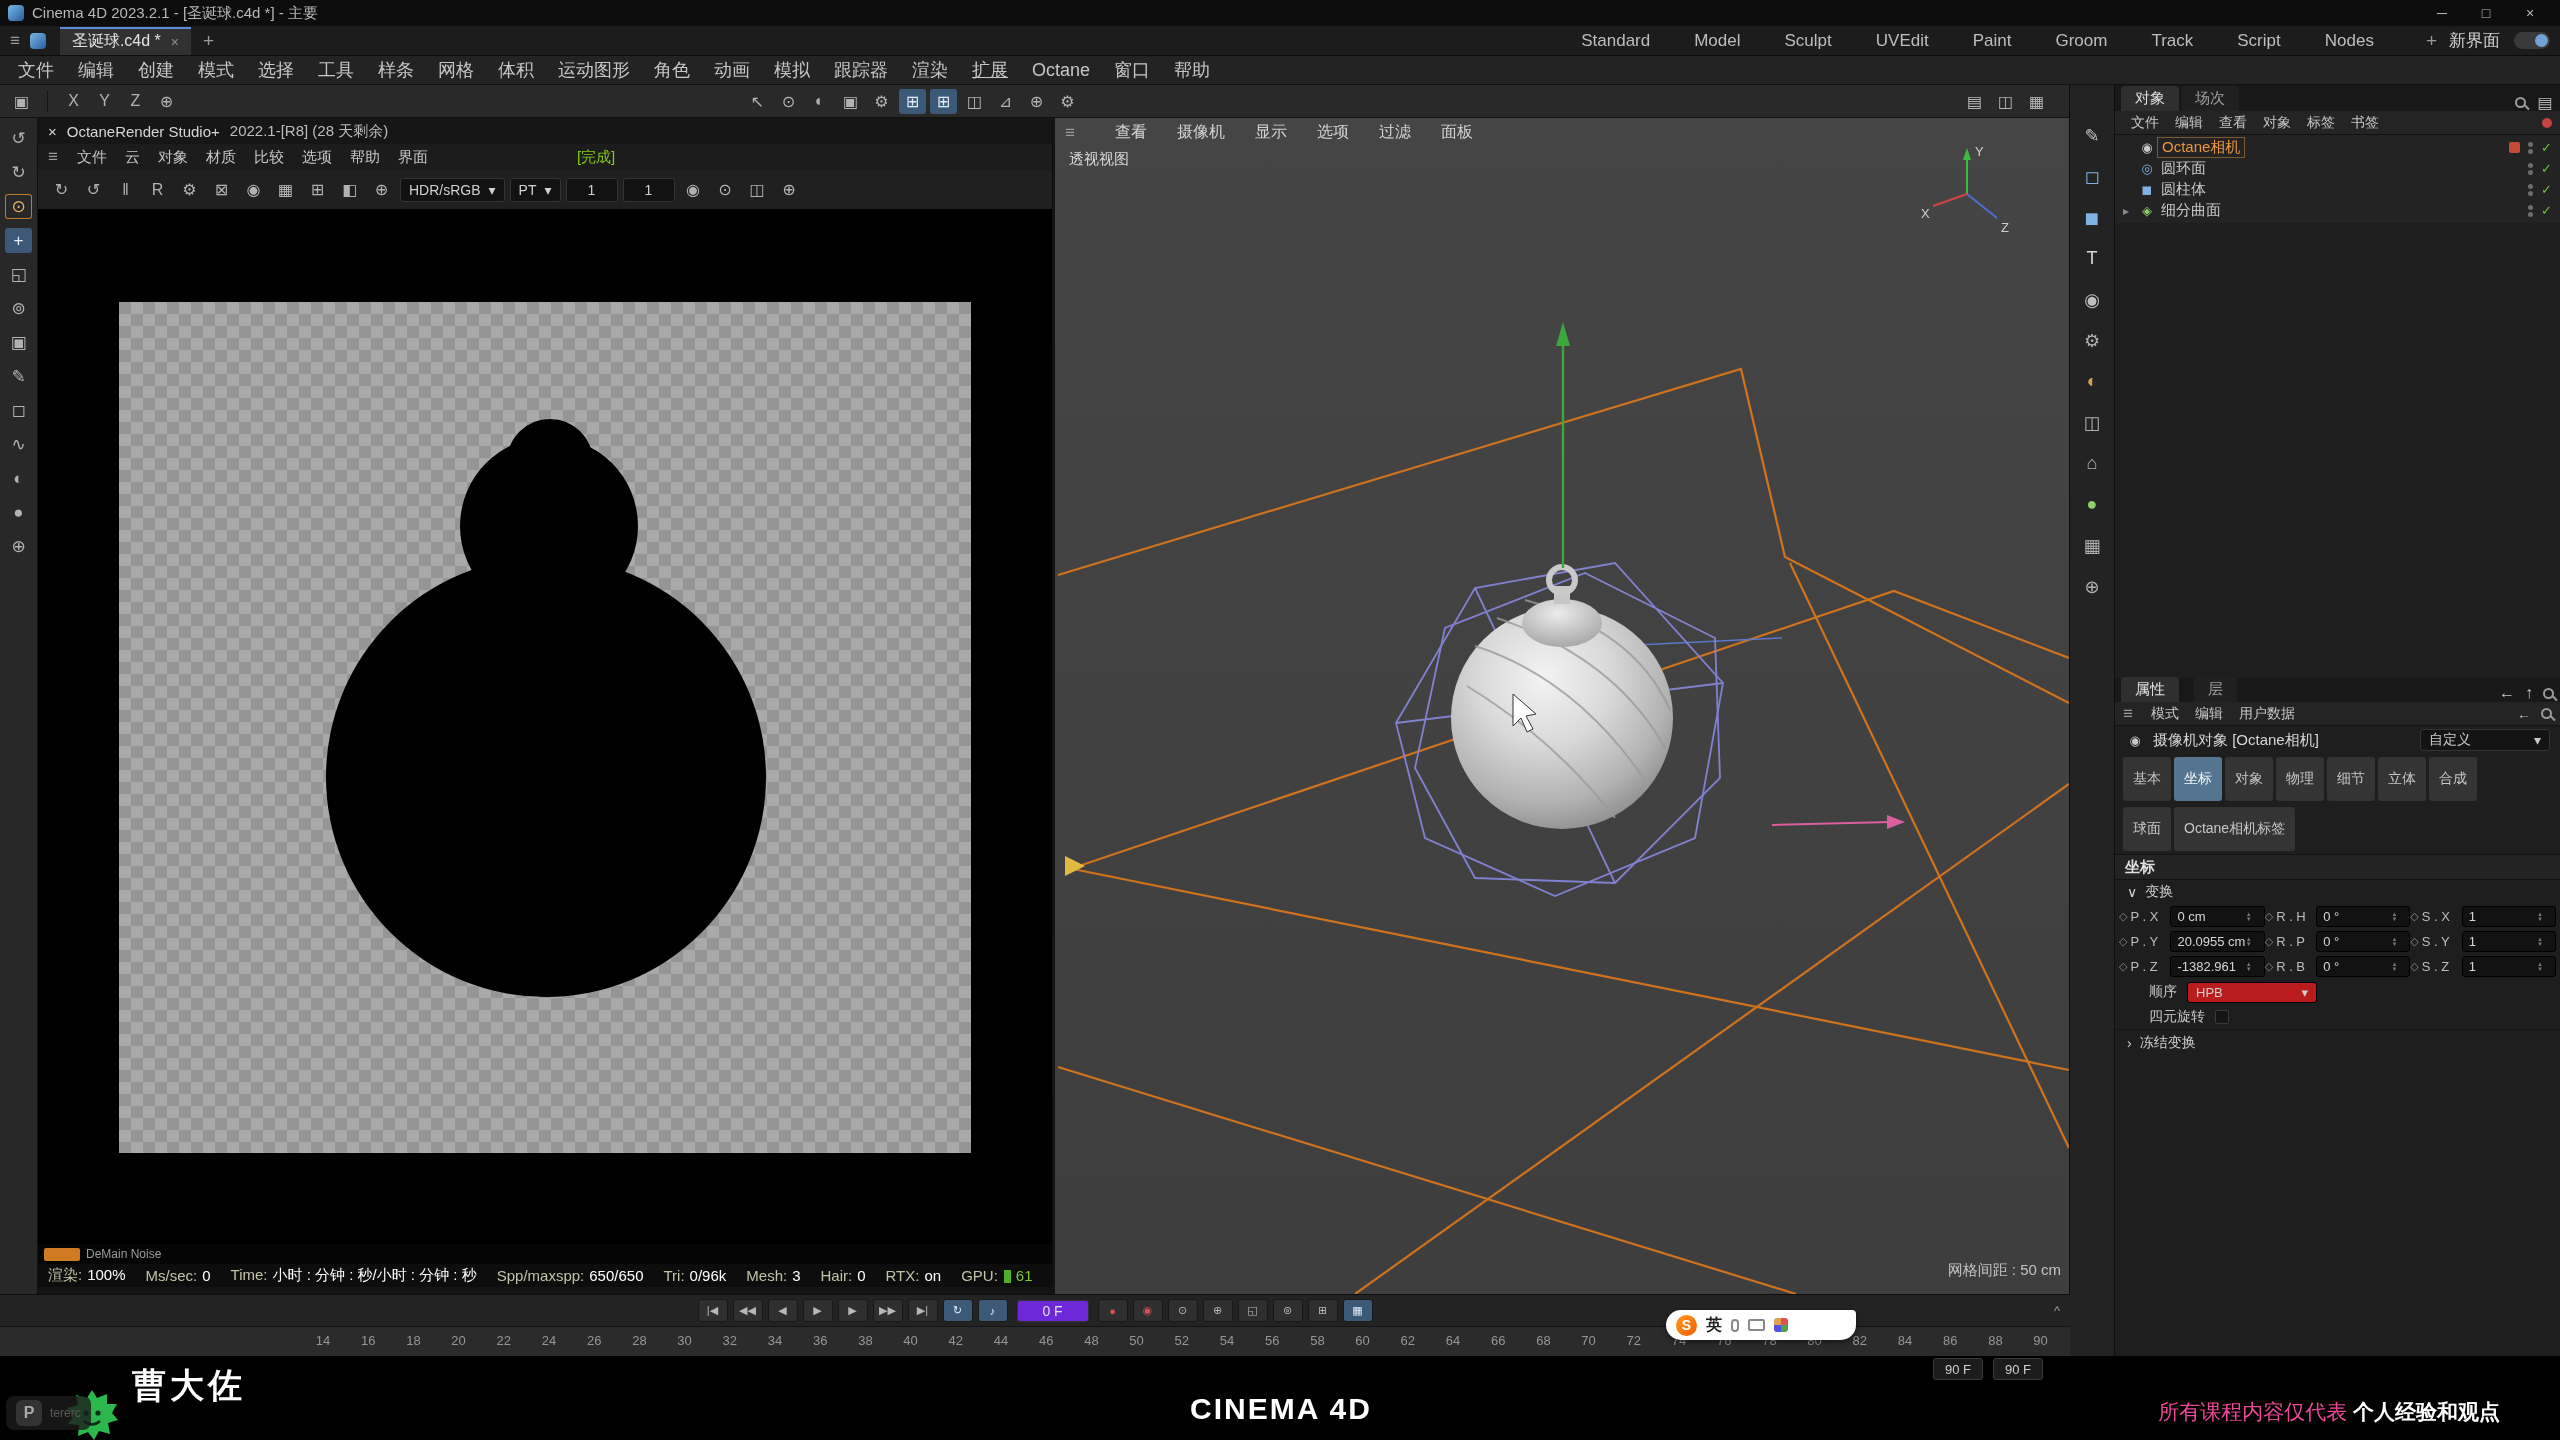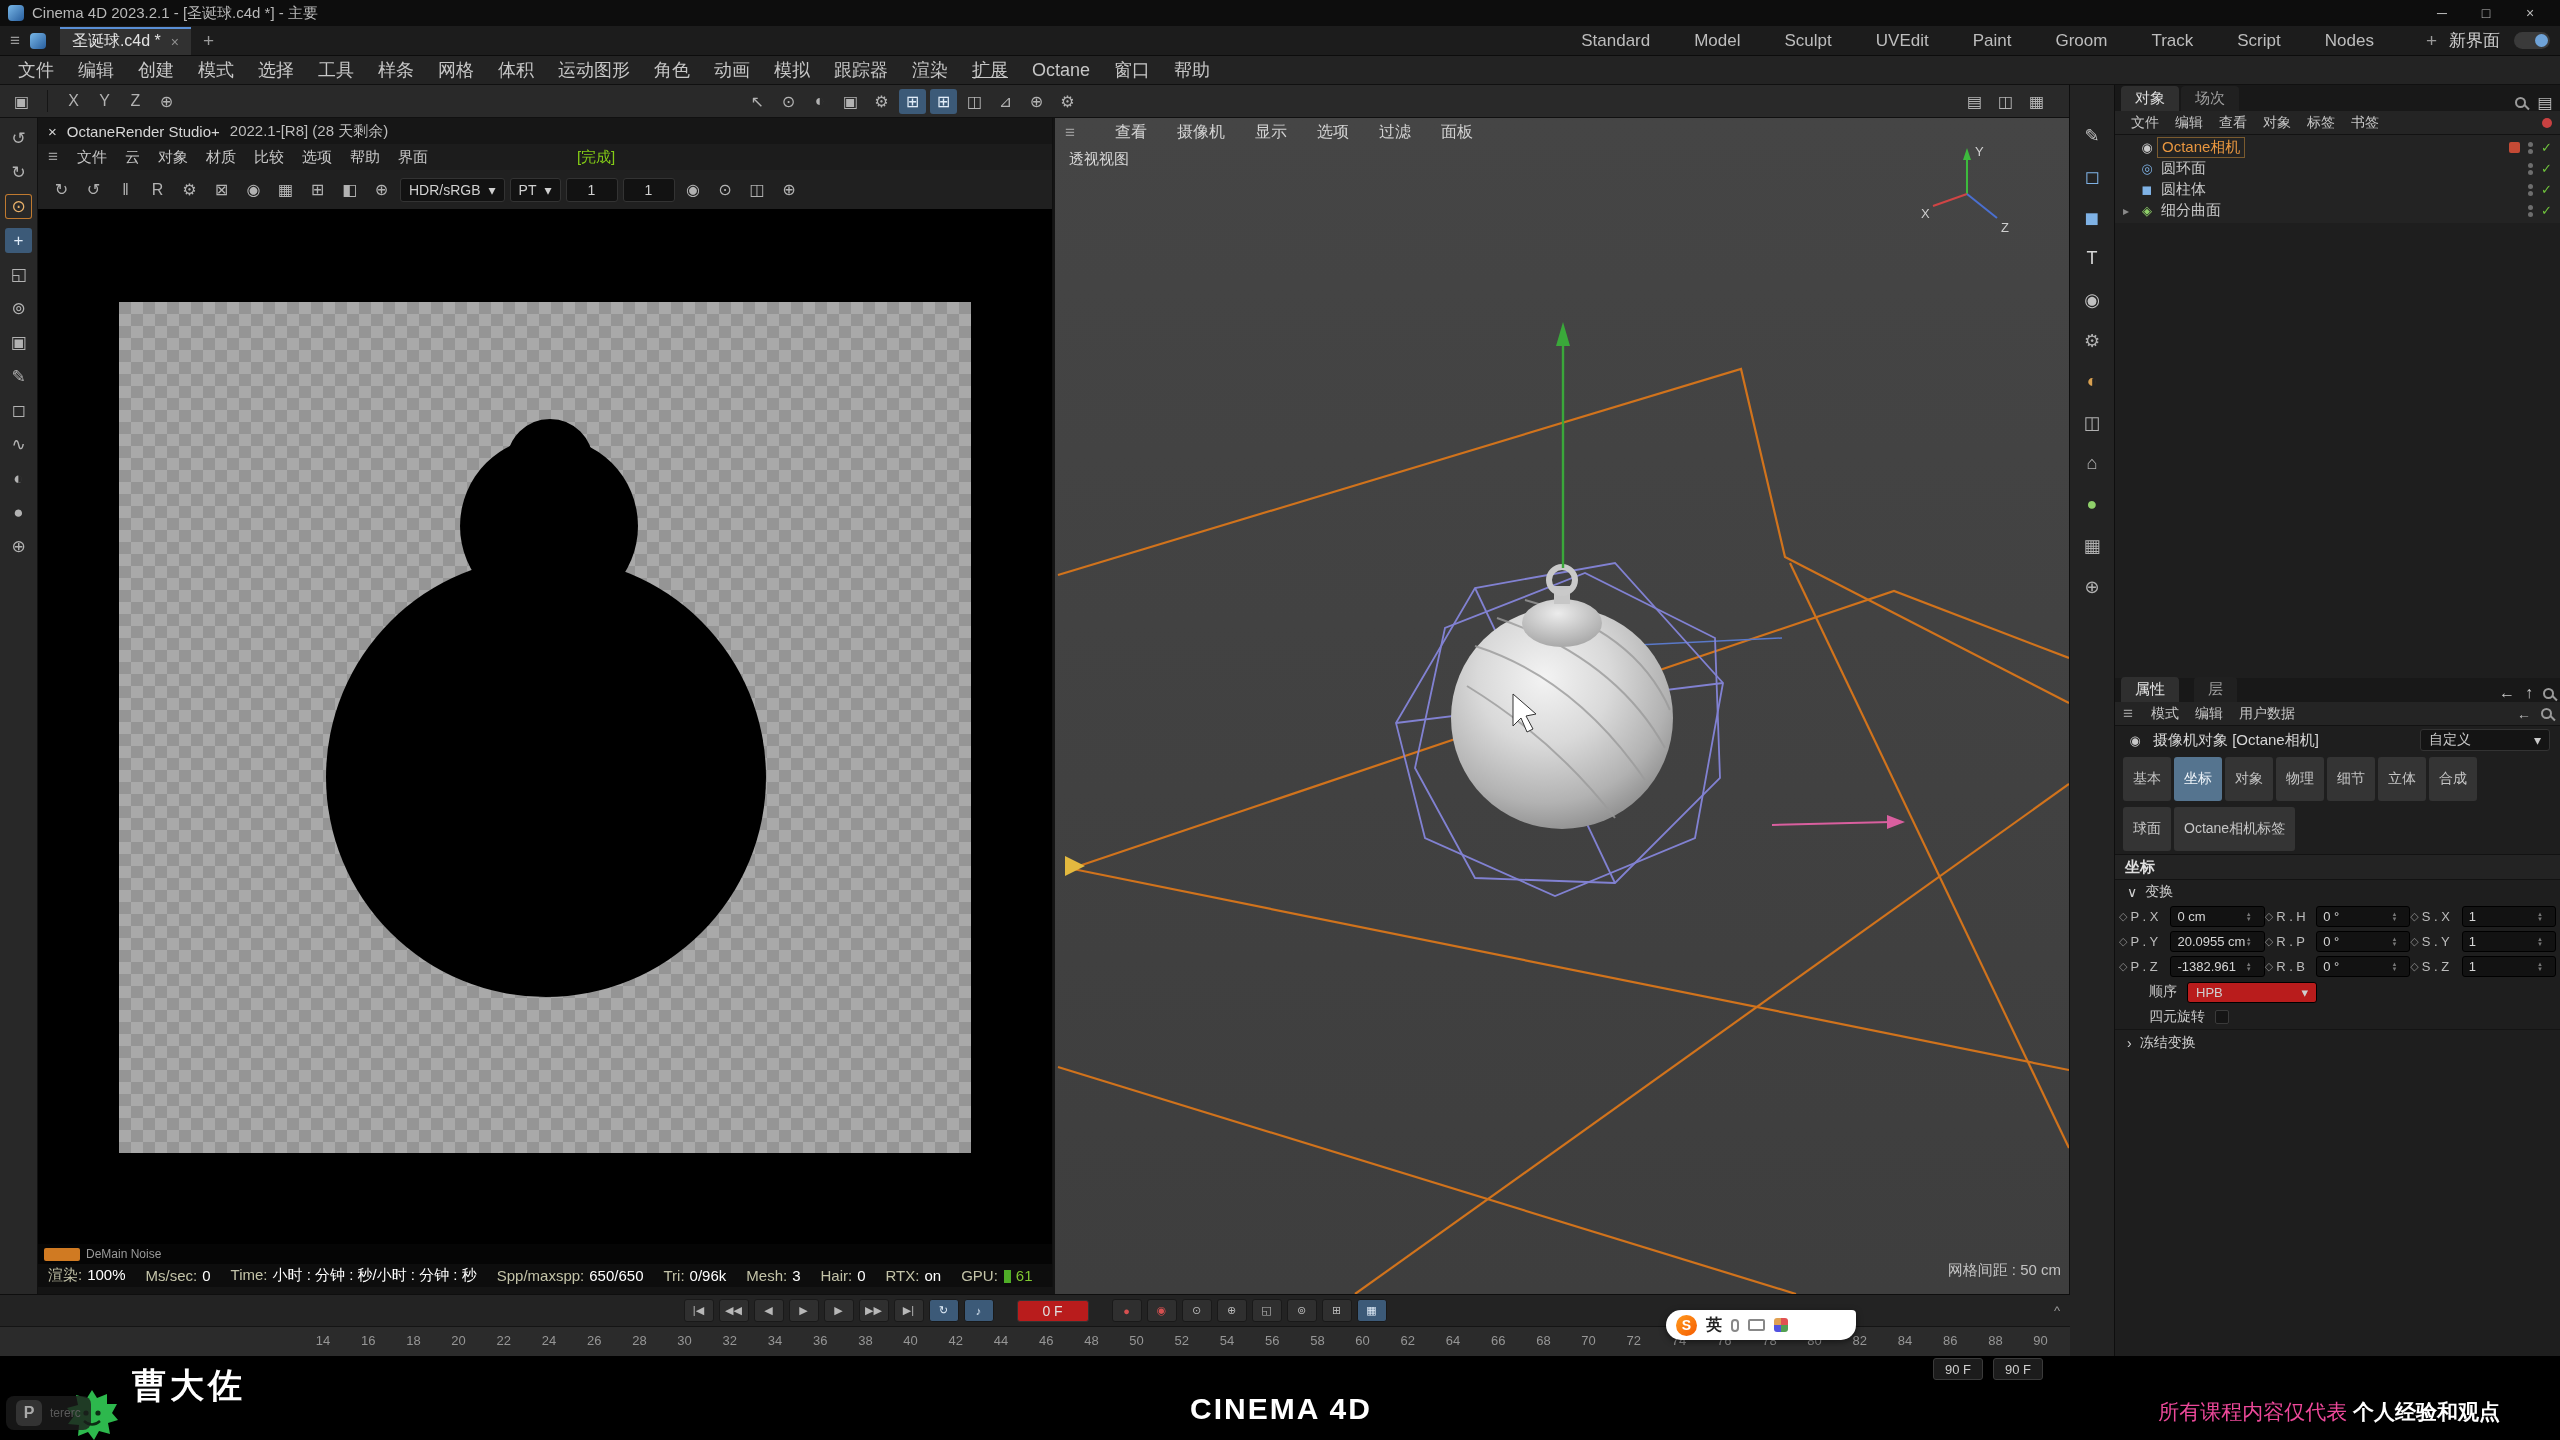--- a/index.html
+++ b/index.html
@@ -124,21 +124,21 @@
   .chk{width:14px;height:14px;background:#151515;border:1px solid #3a3a3a;border-radius:2px;}
   #attr-freeze{height:26px;display:flex;align-items:center;gap:8px;padding:0 12px;font-size:14px;color:#cfcfcf;border-top:1px solid #141414;}
   #attr-rest{flex:1;background:#1e1e1e;}
 
   
   #timeline{left:0;top:1294px;width:2070px;height:62px;background:#232323;border-top:1px solid #0e0e0e;}
   #tl-controls{height:31px;display:flex;align-items:center;justify-content:center;gap:5px;position:relative;}
   .pbtn{min-width:30px;height:23px;background:#2f2f2f;border:1px solid #191919;border-radius:3px;display:flex;align-items:center;justify-content:center;font-size:11px;color:#b8b8b8;padding:0 4px;}
   .pbtn.blue{background:#3c5a78;color:#e0ecf8;}
   .pbtn.red{color:#d65050;}
-  #framefield{width:72px;height:22px;background:#b91c1c;border:1px solid #333;border-radius:3px;display:flex;align-items:center;justify-content:center;font-size:14px;color:#e0e0e0;margin:0 18px;}
+  #framefield{width:72px;height:22px;background:#6d28d9;border:1px solid #333;border-radius:3px;display:flex;align-items:center;justify-content:center;font-size:14px;color:#e0e0e0;margin:0 4px;}
   #tl-collapse{position:absolute;right:10px;color:#9a9a9a;font-size:13px;}
   #ruler{position:relative;height:30px;background:#2b2b2b;border-top:1px solid #141414;overflow:hidden;}
   .tick{position:absolute;top:6px;transform:translateX(-50%);font-size:13px;color:#969696;}
 
   
   #footer{left:0;top:1356px;width:2560px;height:84px;background:#000;}
   #brand{position:absolute;left:66px;top:12px;display:flex;align-items:center;gap:14px;}
   #brandname{font-size:34px;font-weight:bold;color:#fff;letter-spacing:4px;line-height:34px;}
   #brandsub{font-size:11px;color:#bdbdbd;letter-spacing:3px;margin-top:48px;}
   #centerlogo{position:absolute;left:1190px;top:36px;font-size:30px;font-weight:bold;color:#fff;letter-spacing:2px;}

